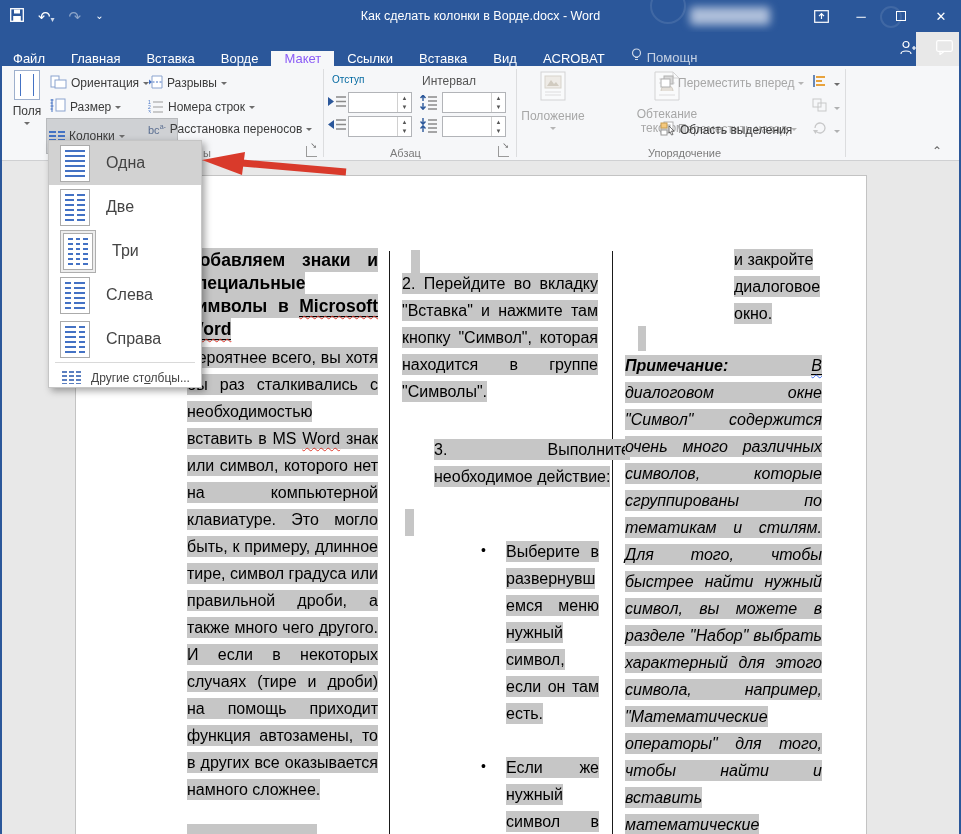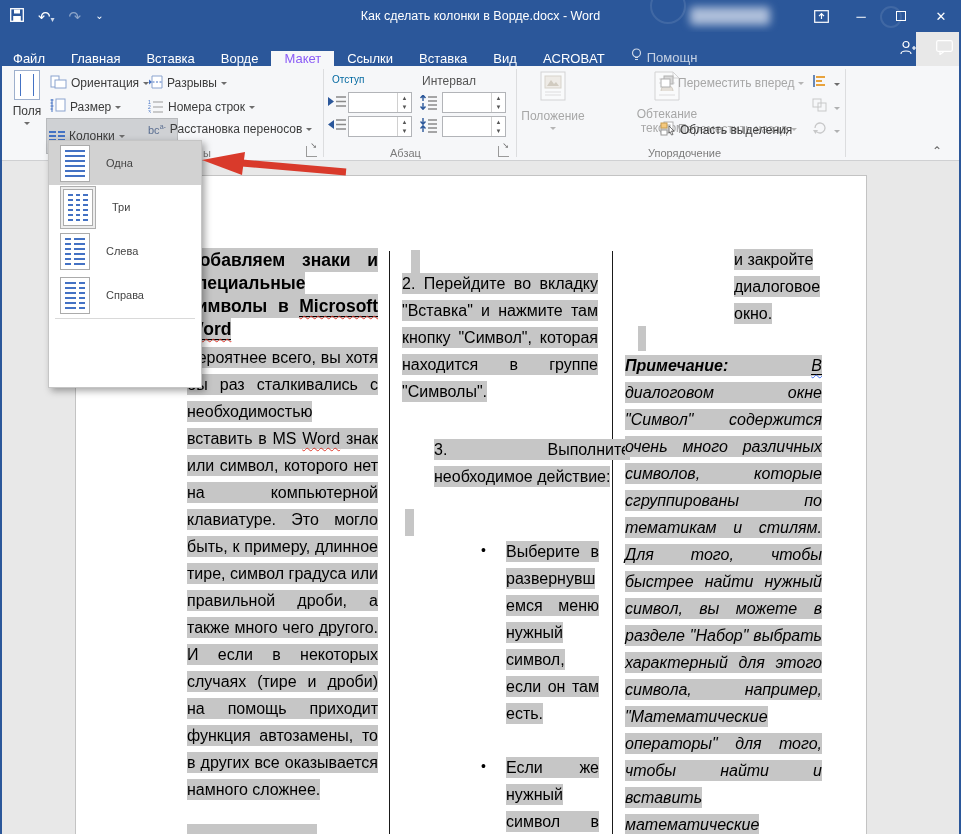--- a/index.html
+++ b/index.html
@@ -56,21 +56,21 @@
   .u { border-bottom:1.6px solid #000; }
   .sqr { text-decoration:underline wavy #e03b2f 1px; text-underline-offset:3px; }
   .sqb { text-decoration:underline wavy #3f6ff0 1px; text-underline-offset:3px; }
   .mark { position:absolute; background:#c6c6c6; }
   .bullet-dot { position:absolute; font-size:14px; }
   .brkany { overflow-wrap:anywhere; }
   .ital { font-style:italic; }
 
   
   .dropdown { position:absolute; left:48px; top:140px; width:154px; height:248px; background:#fff; border:1px solid #c5c5c5; box-shadow:3px 3px 7px rgba(0,0,0,.35); z-index:50; }
-  .dd-item { position:relative; height:44px; display:flex; align-items:center; gap:16px; padding-left:11px; font-size:11px; color:#444; }
+  .dd-item { position:relative; height:44px; display:flex; align-items:center; gap:16px; padding-left:11px; font-size:16px; color:#444; }
   .dd-item.hover { background:#d2d2d2; }
   .pg { width:30px; height:37px; background:#fff; border:1px solid #ababab; display:flex; gap:3px; padding:4px 4px; }
   .pg .c { flex:1; background:repeating-linear-gradient(to bottom,#4472c4 0 2px,transparent 2px 5px); }
   .pg .c.nw { flex:0 0 6px; }
   .selwrap { border:1px solid #aeaeae; background:#ededed; padding:2px; }
   .dd-sep { height:1px; background:#d9d9d9; margin:1px 6px; }
   .dd-more { height:27px; display:flex; align-items:center; gap:10px; padding-left:13px; font-size:12px; color:#444; }
   .mini-cols { display:flex; gap:2px; }
   .mini-cols i { width:5px; height:13px; background:repeating-linear-gradient(to bottom,#5b7fc0 0 2px,transparent 2px 4px); }
   .accel { text-decoration:underline; }
@@ -380,20 +380,27 @@
   </div>
 
   <div class="dropdown">
     <div class="dd-item hover">
       <span class="pg">
           <span class="c"></span>
         </span>
       <span>Одна</span>
     </div>
     <div class="dd-item">
+      <span class="pg">
+          <span class="c"></span>
+          <span class="c"></span>
+        </span>
+      <span>Две</span>
+    </div>
+    <div class="dd-item">
       <span class="selwrap">
           <span class="pg">
             <span class="c"></span>
             <span class="c"></span>
             <span class="c"></span>
           </span>
         </span>
       <span>Три</span>
     </div>
     <div class="dd-item">
@@ -404,20 +411,28 @@
       <span>Слева</span>
     </div>
     <div class="dd-item">
       <span class="pg">
           <span class="c"></span>
           <span class="c nw"></span>
         </span>
       <span>Справа</span>
     </div>
     <div class="dd-sep"></div>
+    <div class="dd-more">
+      <span class="mini-cols">
+          <i></i>
+          <i></i>
+          <i></i>
+        </span>
+      <span><span>Другие ст</span><span class="accel">о</span><span>лбцы...</span></span>
+    </div>
   </div>
 
   <svg class="arrow-svg" width="150" height="30" viewBox="0 0 150 30">
     <line x1="42" y1="13" x2="146" y2="22" stroke="#d93a2b" stroke-width="7"></line>
     <polygon points="2,10 45,2 42,25" fill="#d93a2b"></polygon>
   </svg>
 
   <div class="winedge" style="left:0;"></div>
   <div class="winedge" style="right:0;"></div>
 

